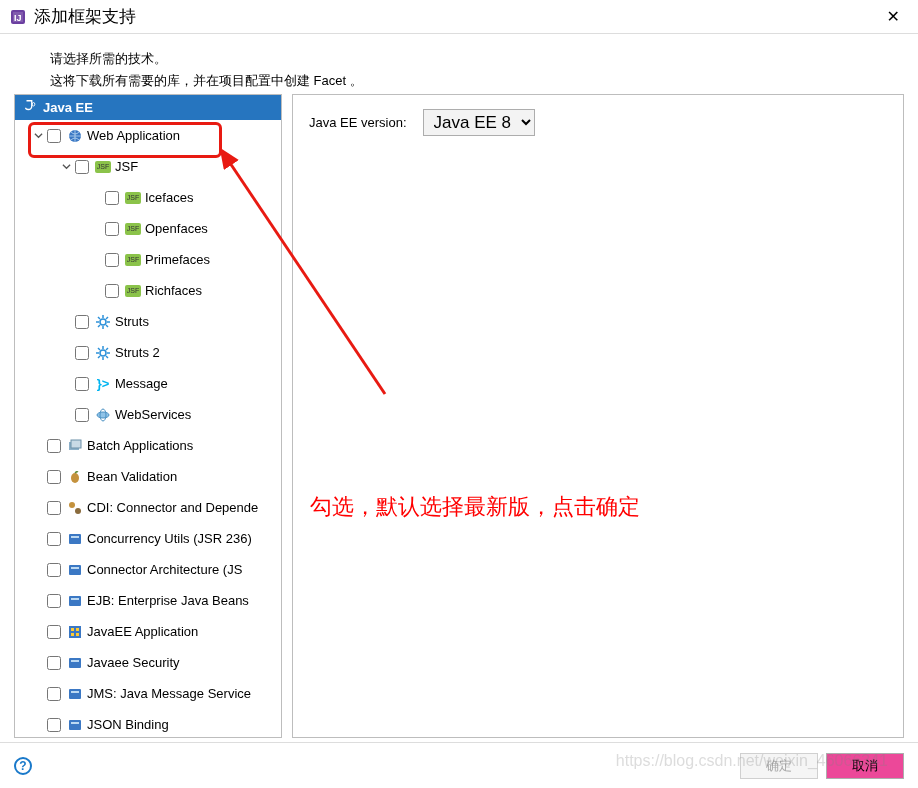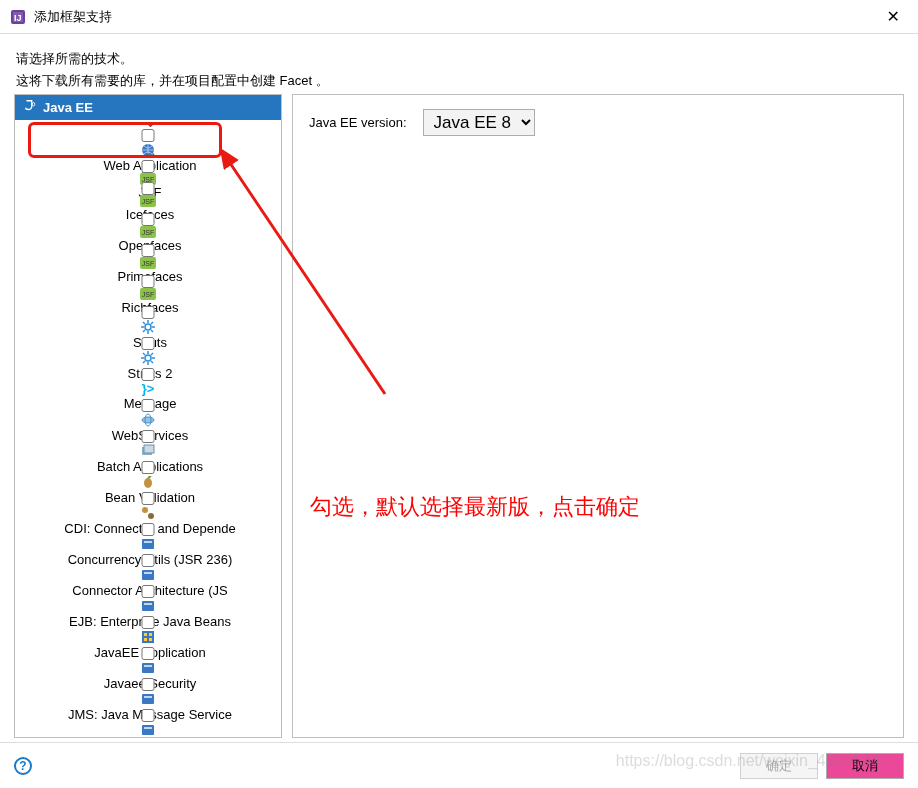--- a/index.html
+++ b/index.html
@@ -15,26 +15,27 @@
 .titlebar {
   height: 34px;
   display: flex;
   align-items: center;
   padding: 0 10px;
   border-bottom: 1px solid #ddd;
 }
 .titlebar .app-icon {
   width: 16px; height: 16px; margin-right: 8px;
 }
-.titlebar .title { flex: 1; font-size: 13px; }
+.titlebar .title { flex: 1; font-size: 17px; }
 .titlebar .close { font-size: 16px; padding: 4px 8px; cursor: pointer; }
 .intro {
   padding: 14px 16px 10px 16px;
   line-height: 1.7;
   font-size: 13px;
+  margin-left: 34px;
 }
 .main {
   display: flex;
   position: absolute;
   top: 94px; left: 14px; right: 14px; bottom: 50px;
 }
 .left-panel {
   width: 268px;
   border: 1px solid #bdbdbd;
   background: #fff;
@@ -61,21 +62,20 @@
 .tree-scroll::-webkit-scrollbar { width: 16px; }
 .tree-scroll::-webkit-scrollbar-track { background: #f0f0f0; }
 .tree-scroll::-webkit-scrollbar-thumb { background: #c2c2c2; border: 1px solid #a8a8a8; }
 .tree-item {
   display: flex;
   align-items: center;
   height: 31px;
   padding-left: 4px;
   white-space: nowrap;
   font-size: 13px;
-  flex-direction: column;
 }
 .tree-item .expander {
   width: 14px; height: 14px;
   display: inline-flex; align-items: center; justify-content: center;
   font-size: 10px; color: #555;
 }
 .tree-item .indent { display: inline-block; }
 .tree-item input[type=checkbox] {
   width: 14px; height: 14px; margin: 0 6px 0 2px;
 }

